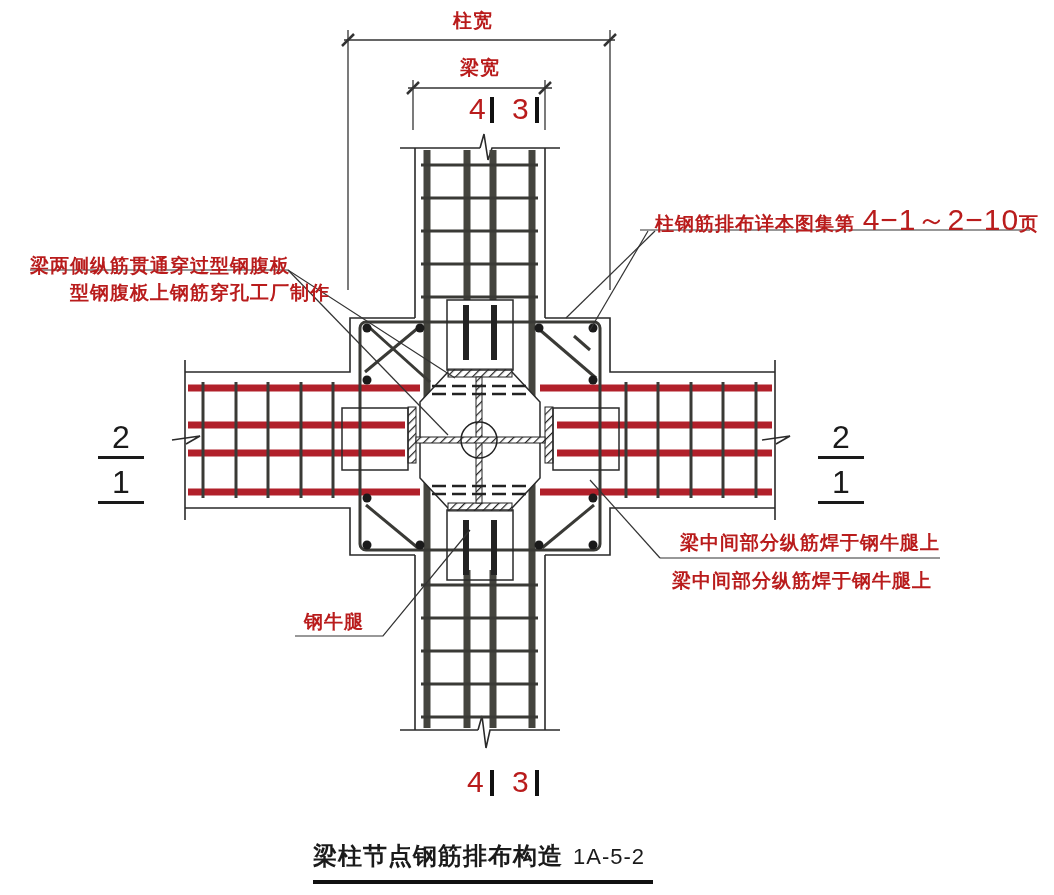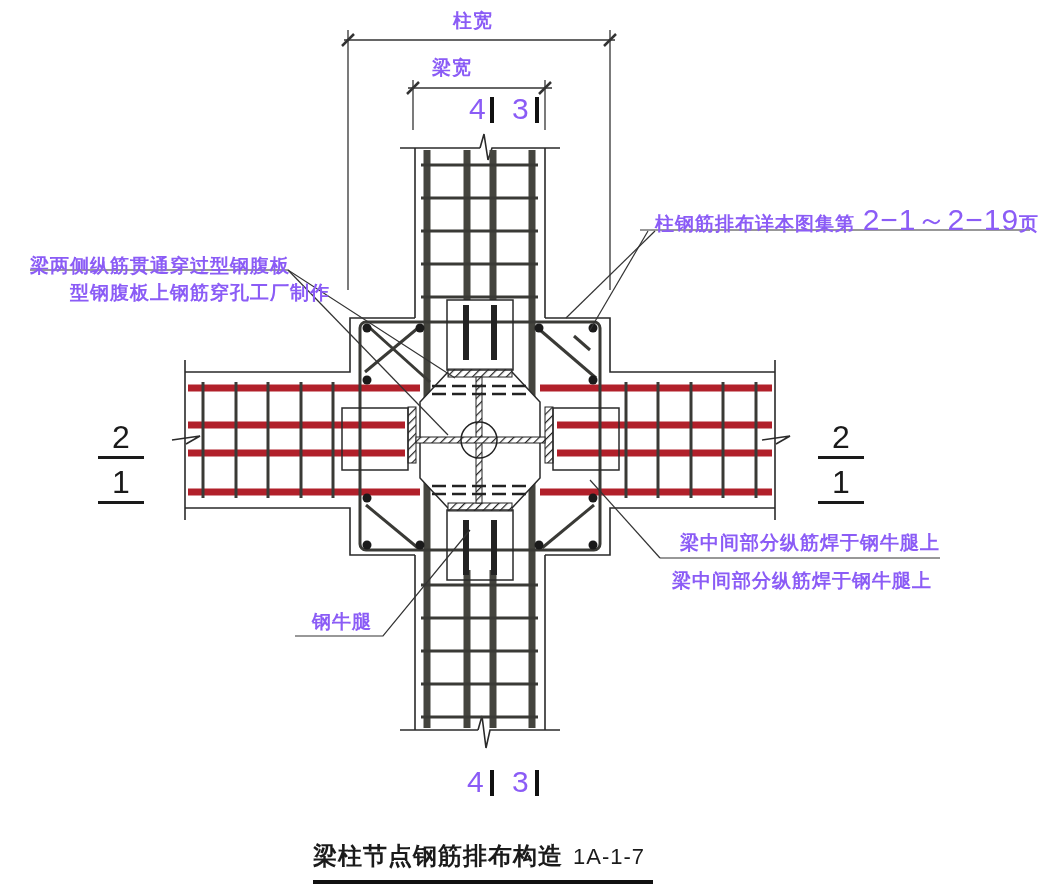--- a/index.html
+++ b/index.html
@@ -1,19 +1,19 @@
 <!DOCTYPE html>
 <html><head>
 <meta charset="utf-8">
 <style>
   html, body { margin: 0; padding: 0; background: #ffffff; }
   body { width: 1054px; height: 895px; position: relative; overflow: hidden;
          font-family: "DejaVu Sans", "Liberation Sans", sans-serif; color: #1a1a1a; }
   #drawing { position: absolute; left: 0; top: 0; width: 1054px; height: 895px; }
-  .lbl { position: absolute; white-space: nowrap; font-weight: bold; color: #8b5cf6; }
+  .lbl { position: absolute; white-space: nowrap; font-weight: bold; color: #b91c1c; }
   .dim-lbl { font-size: 19px; letter-spacing: 1px; }
   .note { font-size: 19px; letter-spacing: 1px; }
   .bignum { font-family: "Liberation Sans", sans-serif; font-weight: normal; font-size: 30px; letter-spacing: 1px; }
   .frac { position: absolute; width: 46px; text-align: center; font-family: "Liberation Sans", sans-serif;
           font-size: 32px; line-height: 34px; }
   .frac .num { display: block; border-bottom: 3px solid #1a1a1a; padding-bottom: 2px; margin-bottom: 6px; }
   .frac .den { display: block; border-bottom: 3px solid #1a1a1a; padding-bottom: 2px; }
   .title { position: absolute; left: 313px; top: 840px; font-size: 24px; font-weight: bold; letter-spacing: 1px; }
   .title .code { font-family: "Liberation Sans", sans-serif; font-weight: normal; font-size: 22px; margin-left: 10px; }
   .title-rule { position: absolute; left: 313px; top: 880px; width: 340px; height: 4px; background: #111; }
@@ -176,42 +176,42 @@
 
   <g fill="#111">
     <rect x="490" y="97" width="4" height="26"></rect>
     <rect x="535" y="97" width="4" height="26"></rect>
     <rect x="490" y="770" width="4" height="26"></rect>
     <rect x="535" y="770" width="4" height="26"></rect>
   </g>
 </svg>
 
 <div class="lbl dim-lbl" style="left:453px;top:8px;">柱宽</div>
-<div class="lbl dim-lbl" style="left:432px;top:55px;">梁宽</div>
+<div class="lbl dim-lbl" style="left:460px;top:55px;">梁宽</div>
 
 <div class="lbl bignum" style="left:469px;top:92px;">4</div>
 <div class="lbl bignum" style="left:512px;top:92px;">3</div>
 <div class="lbl bignum" style="left:467px;top:765px;">4</div>
 <div class="lbl bignum" style="left:512px;top:765px;">3</div>
 
 <div class="frac" style="left:98px;top:420px;">
   <span class="num">2</span>
   <span class="den">1</span>
 </div>
 <div class="frac" style="left:818px;top:420px;">
   <span class="num">2</span>
   <span class="den">1</span>
 </div>
 
 <div class="lbl note" style="left:655px;top:200px;">
   <span>柱钢筋排布详本图集第</span>
-  <span class="bignum">2−1～2−19</span><span>页</span>
+  <span class="bignum">4−1～2−10</span><span>页</span>
 </div>
 <div class="lbl note" style="left:30px;top:243px;margin-top:10px;">梁两侧纵筋贯通穿过型钢腹板</div>
 <div class="lbl note" style="left:30px;top:280px;margin-left:40px;">型钢腹板上钢筋穿孔工厂制作</div>
 <div class="lbl note" style="left:680px;top:530px;">梁中间部分纵筋焊于钢牛腿上</div>
 <div class="lbl note" style="left:672px;top:568px;">梁中间部分纵筋焊于钢牛腿上</div>
-<div class="lbl note" style="left:312px;top:609px;">钢牛腿</div>
+<div class="lbl note" style="left:304px;top:609px;">钢牛腿</div>
 
 <div class="title">
-  <span>梁柱节点钢筋排布构造</span><span class="code">1A-1-7</span>
+  <span>梁柱节点钢筋排布构造</span><span class="code">1A-5-2</span>
 </div>
 <div class="title-rule"></div>
 
 </body></html>

